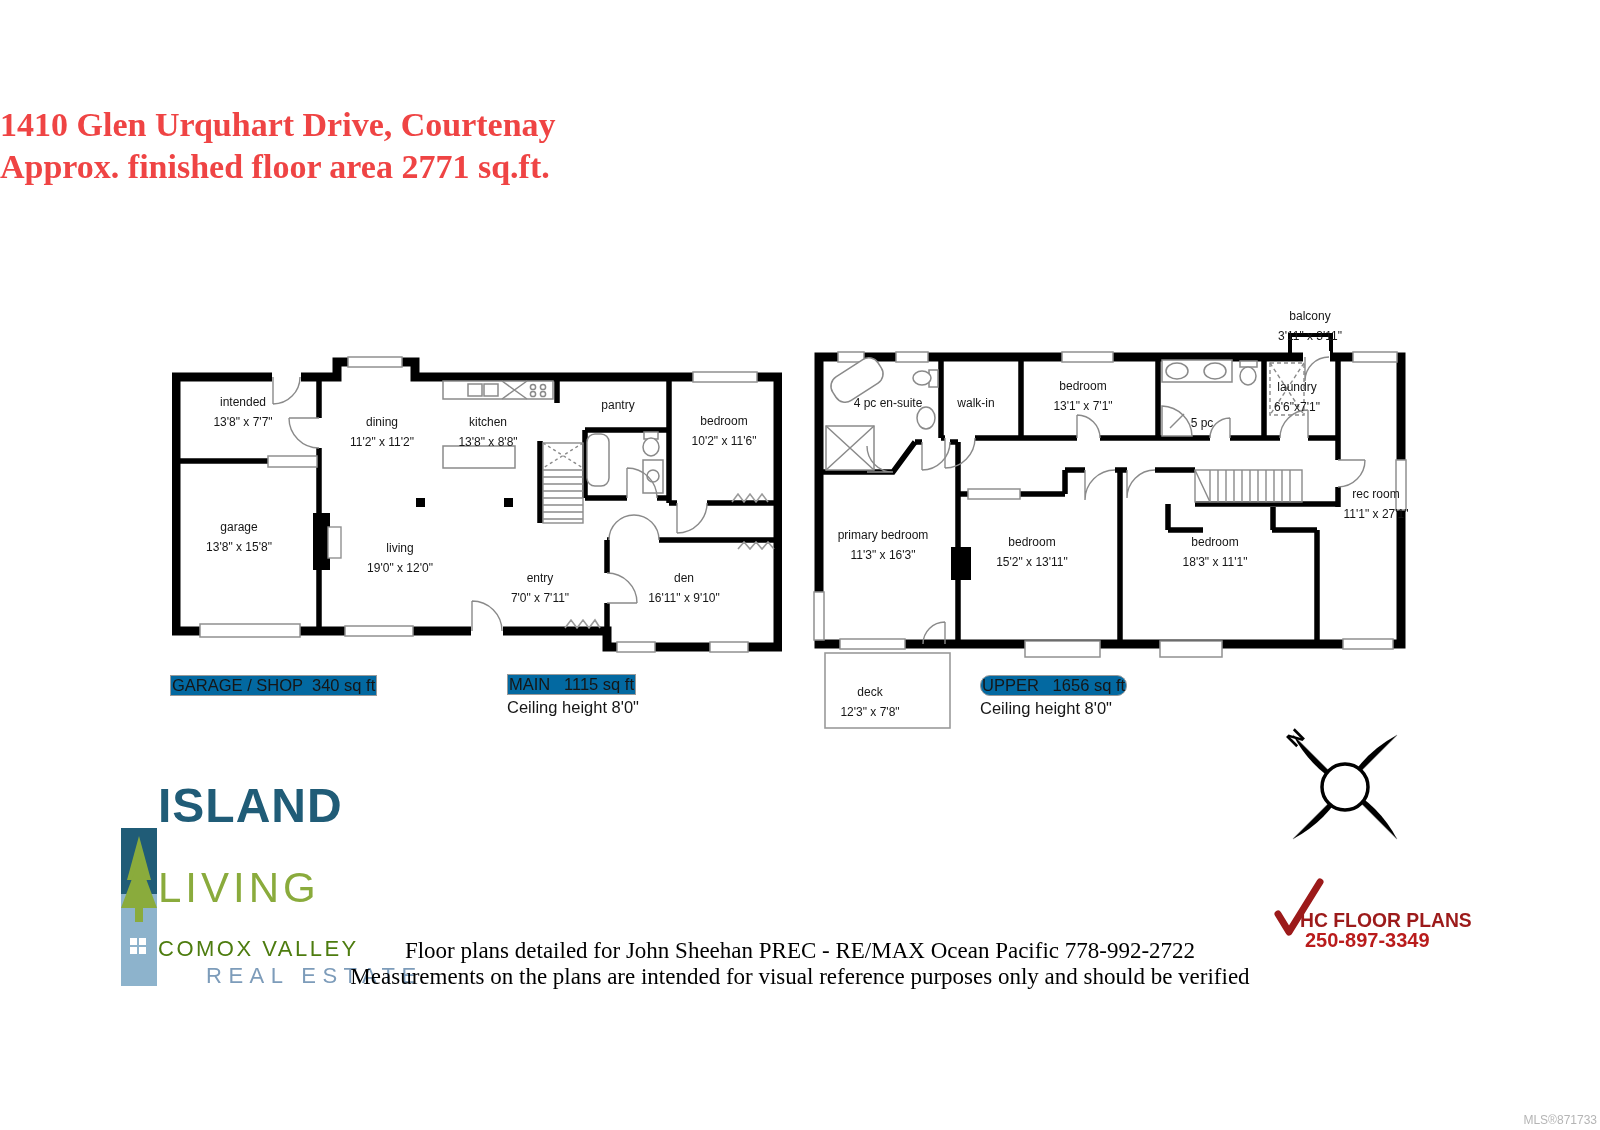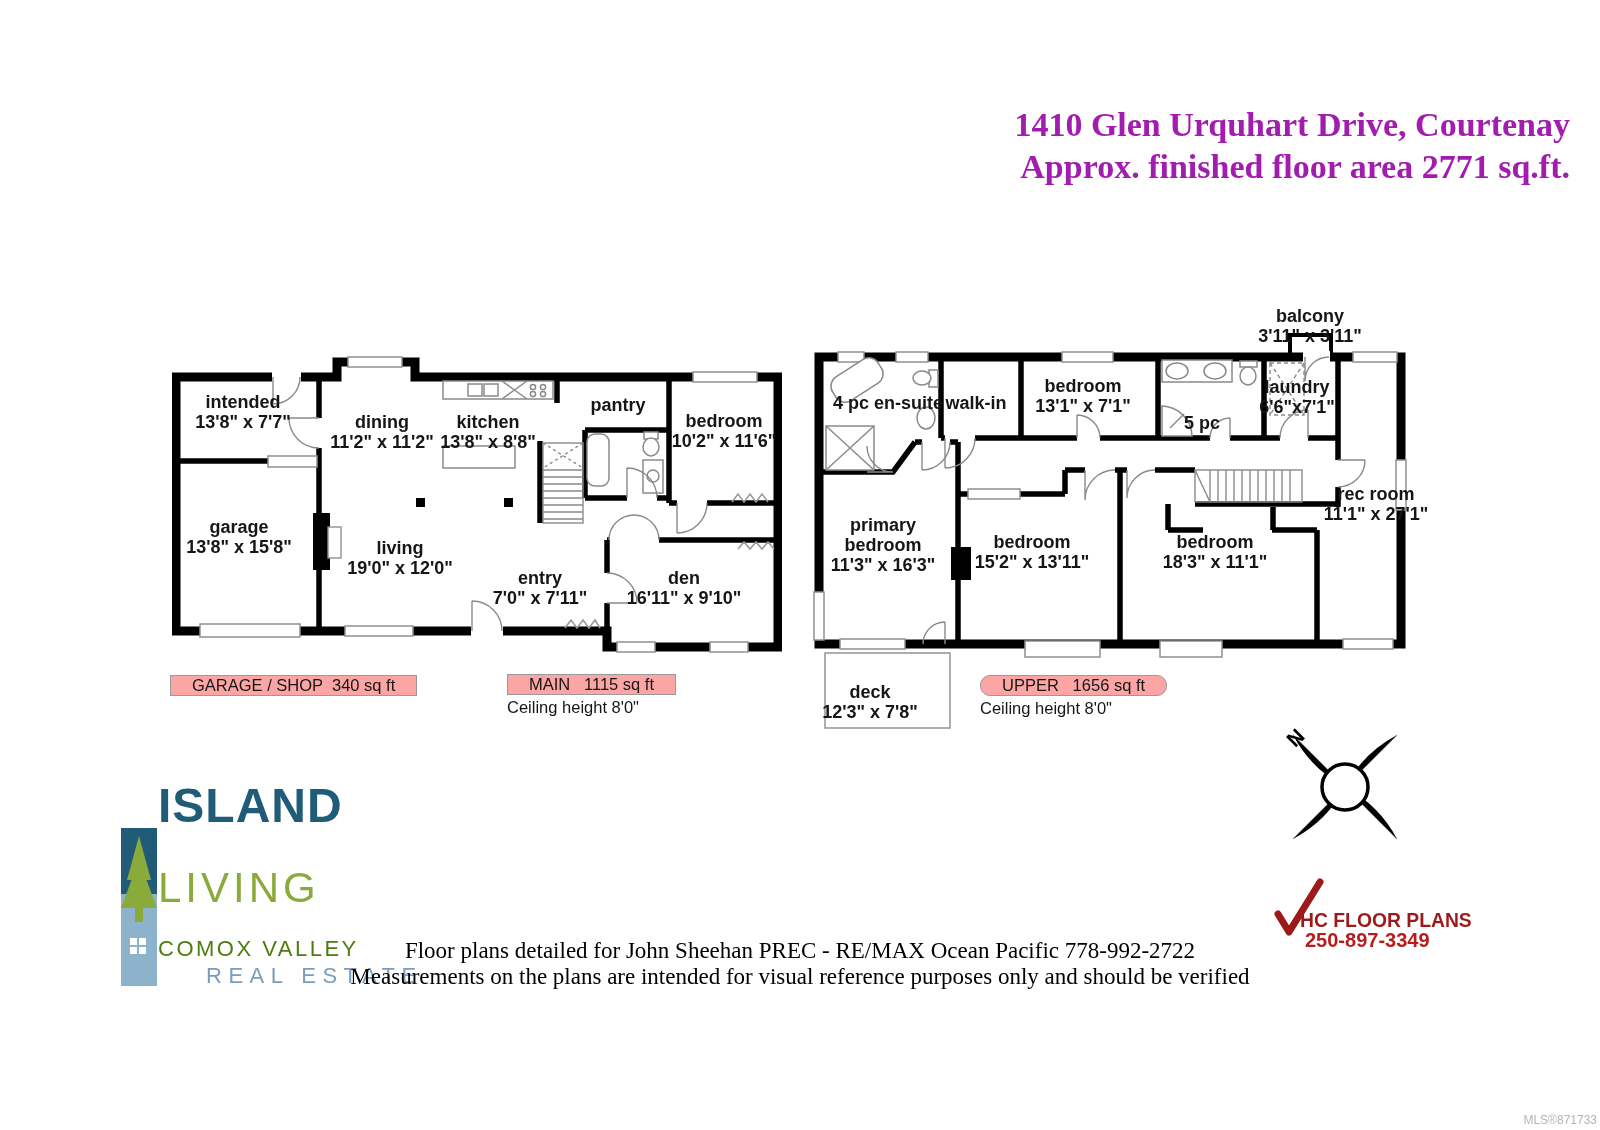--- a/index.html
+++ b/index.html
@@ -1,32 +1,32 @@
 <!DOCTYPE html>
 <html><head>
 <meta charset="utf-8">
 <style>
   html,body{margin:0;padding:0;background:#ffffff;}
   #page{position:relative;width:1600px;height:1130px;background:#fff;overflow:hidden;
         font-family:"Liberation Sans",sans-serif;color:#1a1a1a;}
   .abs{position:absolute;}
   
-  .title{left:0;top:104px;width:1570px;text-align:right;
-         font-family:"Liberation Serif",serif;font-weight:bold;font-size:34px;line-height:42px;color:#a21caf;}
+  .title{left:0;top:104px;width:1570px;text-align:left;
+         font-family:"Liberation Serif",serif;font-weight:bold;font-size:34px;line-height:42px;color:#ef4444;}
   
   .plan{position:absolute;}
   .plan svg{position:absolute;left:0;top:0;}
   
   .rlabel{position:absolute;transform:translate(-50%,-50%);text-align:center;
-          font-size:18px;line-height:20px;color:#161616;white-space:nowrap;font-weight:bold;}
+          font-size:12px;line-height:20px;color:#161616;white-space:nowrap;}
   .rlabel span{display:block;}
   .rlabel span:empty{display:none;}
   .rlabel .wrapname{white-space:normal;width:92px;margin:0 auto;}
   
-  .area-box{position:absolute;border:1px solid #9a9a9a;background:#fca5a5;padding:0px 21px;
+  .area-box{position:absolute;border:1px solid #9a9a9a;background:#0369a1;padding:0px 1px;
             font-size:16.5px;line-height:19px;white-space:pre;color:#161616;}
   .plain-label{position:absolute;font-size:16.5px;line-height:19px;white-space:pre;color:#161616;}
   
   .footer{left:160px;top:938px;width:1280px;text-align:center;
           font-family:"Liberation Serif",serif;font-size:23px;line-height:26px;color:#000;}
   
   .il-text{position:absolute;left:158px;}
   .il-l1{top:778px;font-size:48px;font-weight:bold;letter-spacing:1px;}
   .il-l2{top:864px;font-size:42px;font-weight:normal;letter-spacing:4px;}
   .il-l3{top:936px;font-size:22px;letter-spacing:2.5px;}

